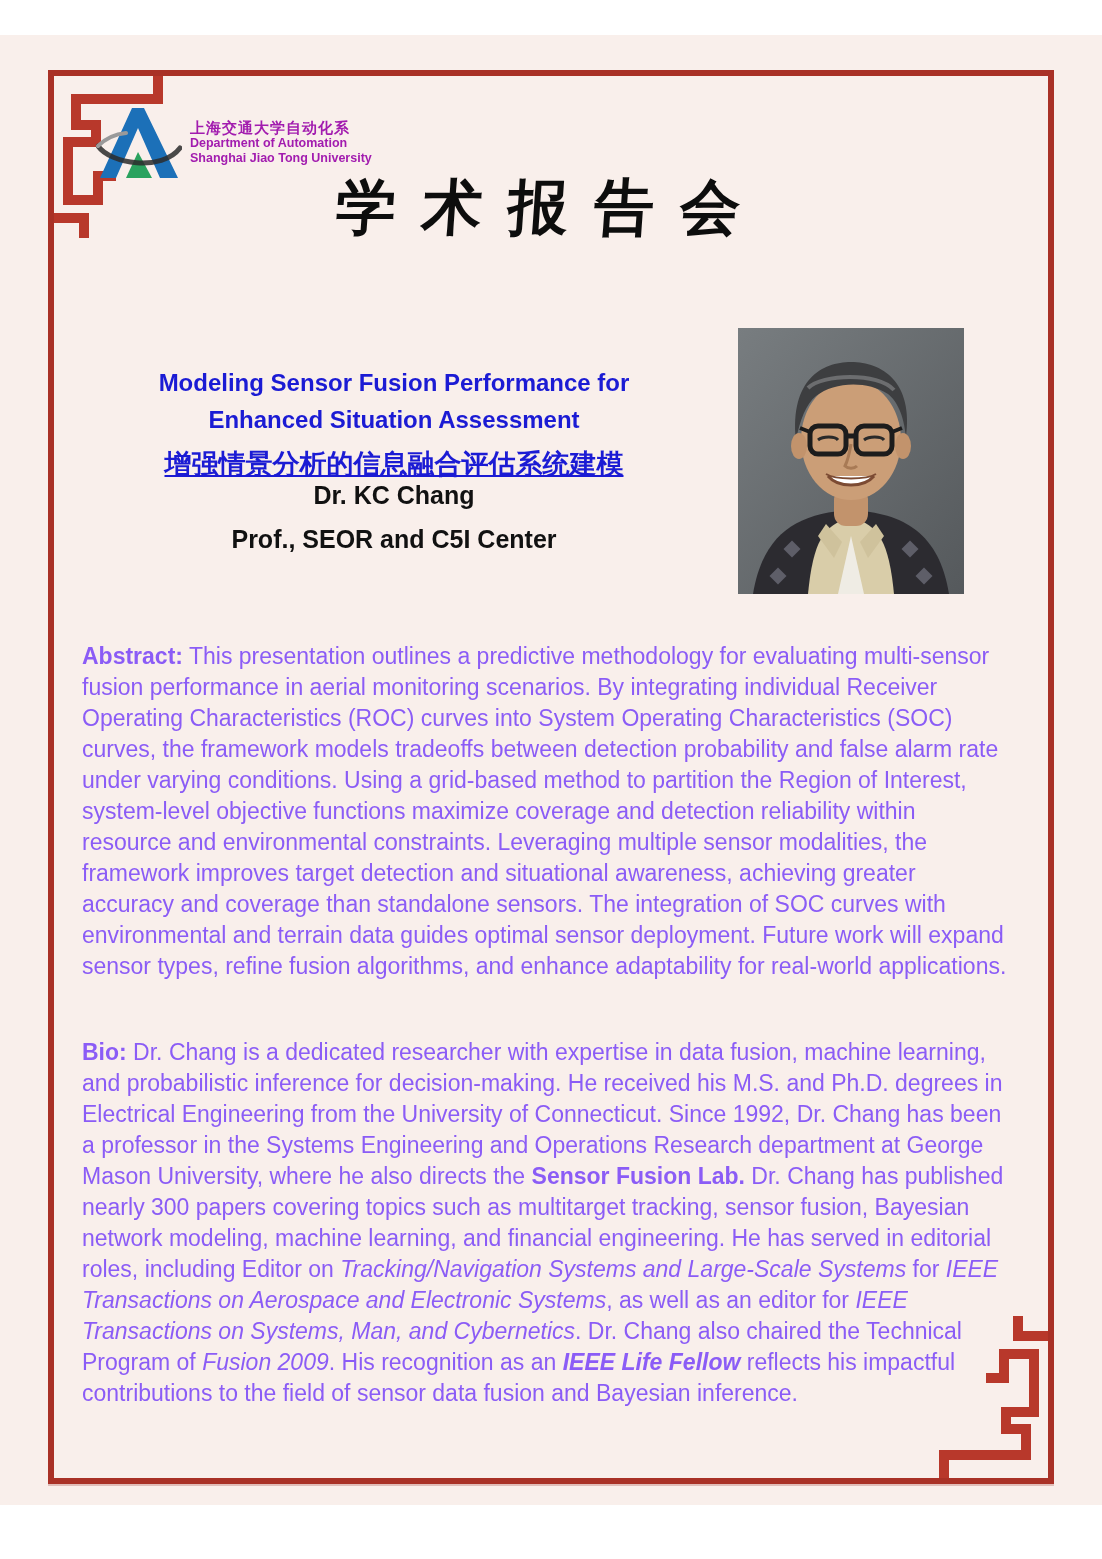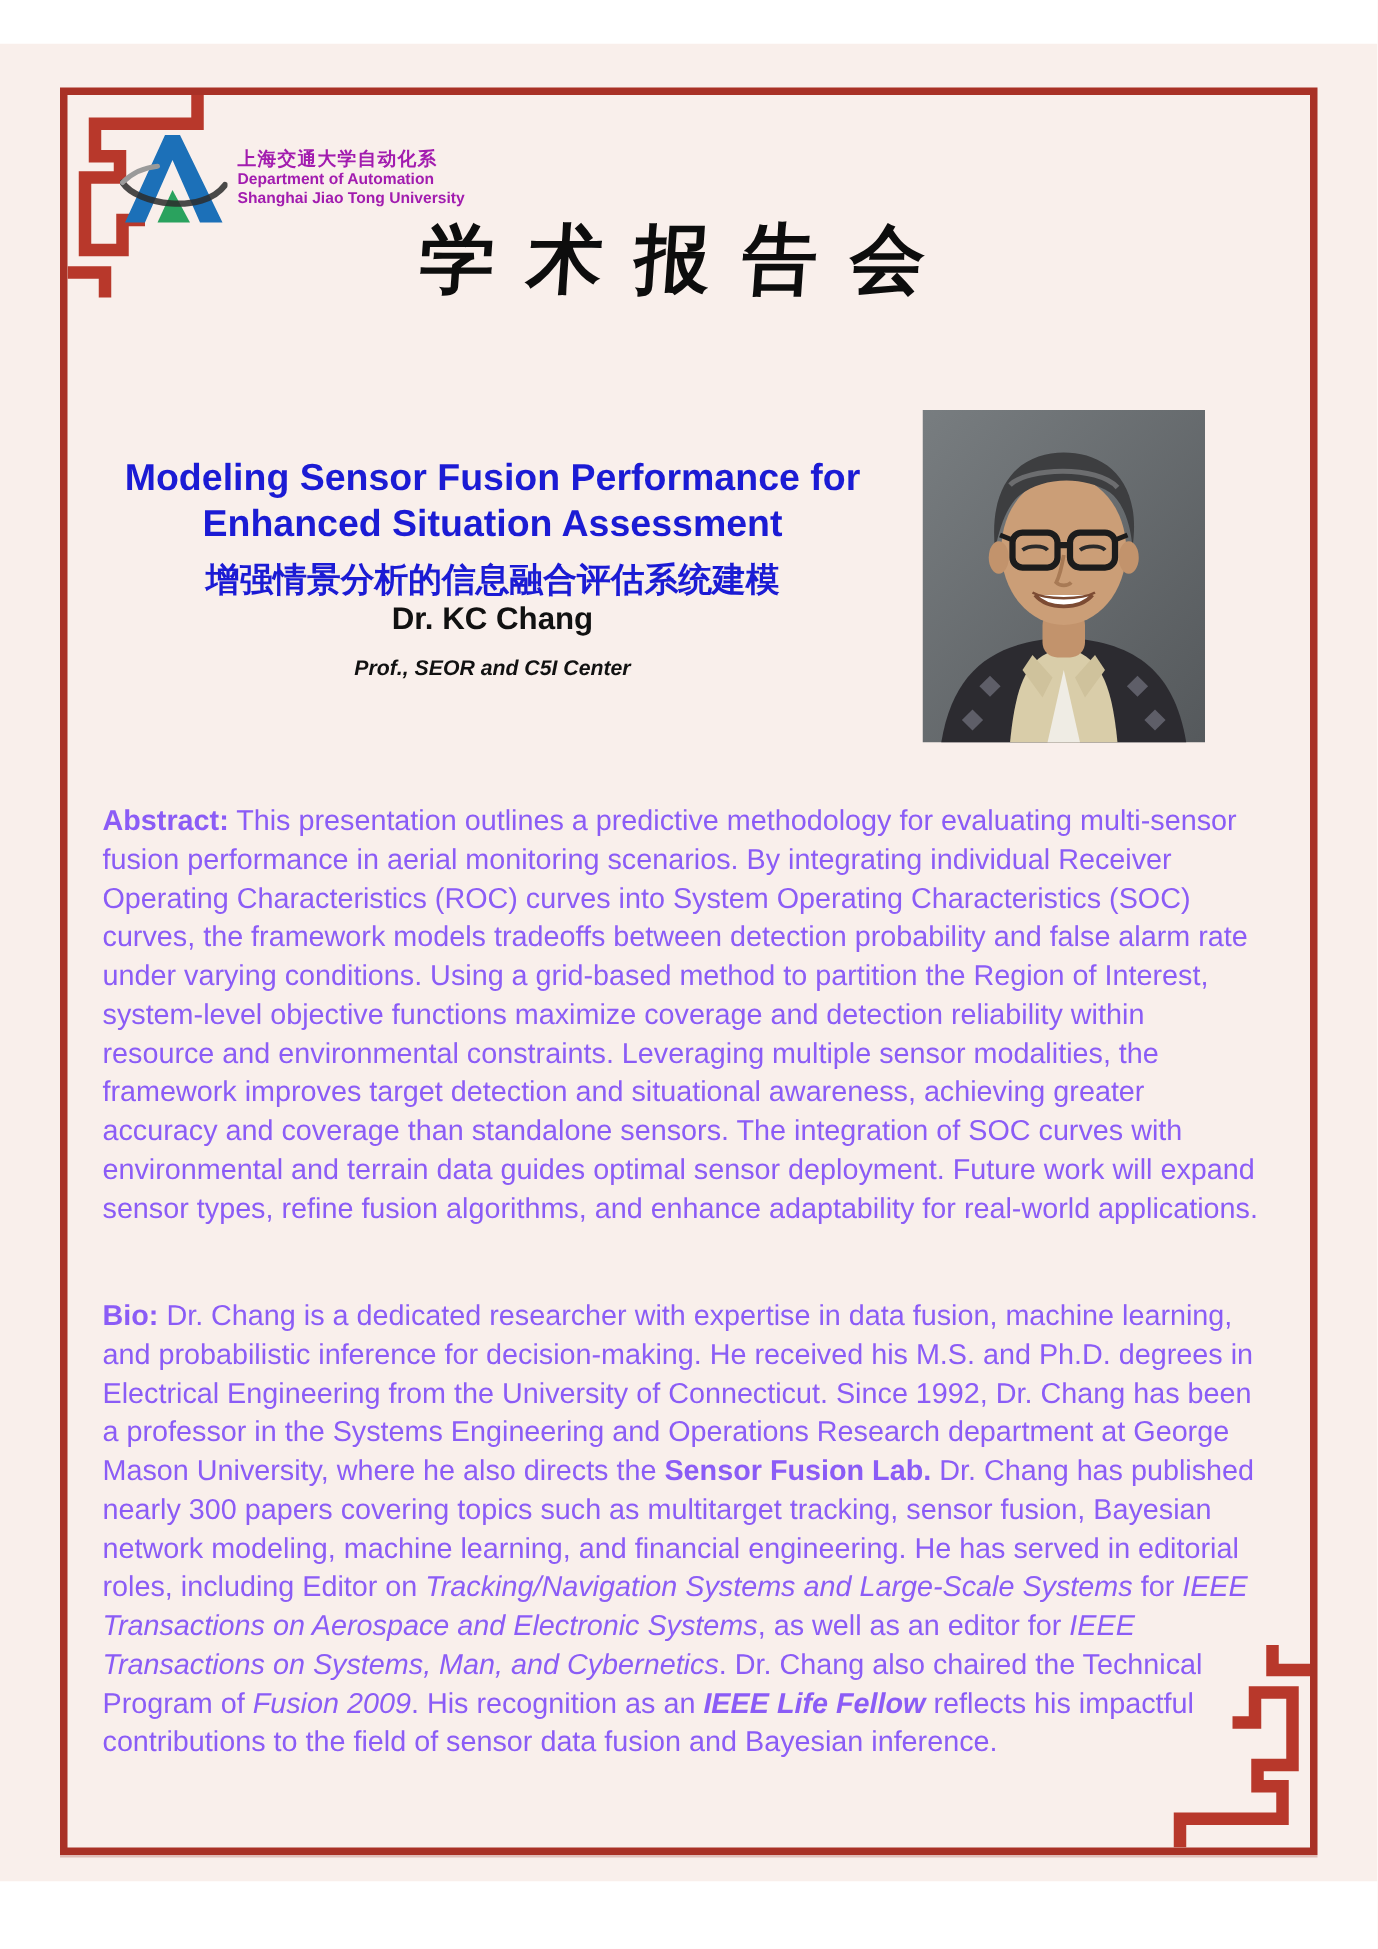--- a/index.html
+++ b/index.html
@@ -22,24 +22,24 @@
   .logo-text .en { font-size:12.5px; }
 
   .poster-title { position:absolute; left:0; top:168px; width:1102px; text-align:center;
     font-family:"DejaVu Serif", serif; font-weight:700; font-size:60px; color:#0d0d0d;
     letter-spacing:26px; transform:skewX(-4deg); }
 
   .meta { position:absolute; left:106px; top:264px; color:#0d0d0d; font-weight:700;
           font-size:28px; line-height:38px; }
 
   .talk { position:absolute; left:64px; top:364px; width:660px; text-align:center; }
-  .talk .en { color:#1b1bd4; font-weight:700; font-size:30px; line-height:37px; }
-  .talk .cn { color:#1b1bd4; font-weight:700; font-size:27px; line-height:34px; margin-top:9px; }
+  .talk .en { color:#1b1bd4; font-weight:700; font-size:24px; line-height:37px; }
+  .talk .cn { color:#1b1bd4; font-weight:700; font-size:27px; line-height:34px; margin-top:9px;text-decoration:underline; }
   .talk .speaker { color:#111; font-weight:700; font-size:25px; }
-  .talk .aff { color:#111; font-weight:700; font-size:17px; margin-top:15px;font-style:italic; }
+  .talk .aff { color:#111; font-weight:700; font-size:25px; margin-top:15px; }
 
   .photo { position:absolute; left:738px; top:328px; width:226px; height:266px; }
 
   .para { position:absolute; left:82px; width:926px; color:#8b5cf6;
           font-size:23px; line-height:31px; text-align:left; }
   .para.abstract { top:641px; }
   .para.bio { top:1037px; }
   .seg-b { font-weight:700; }
   .seg-i { font-style:italic; }
 </style>

